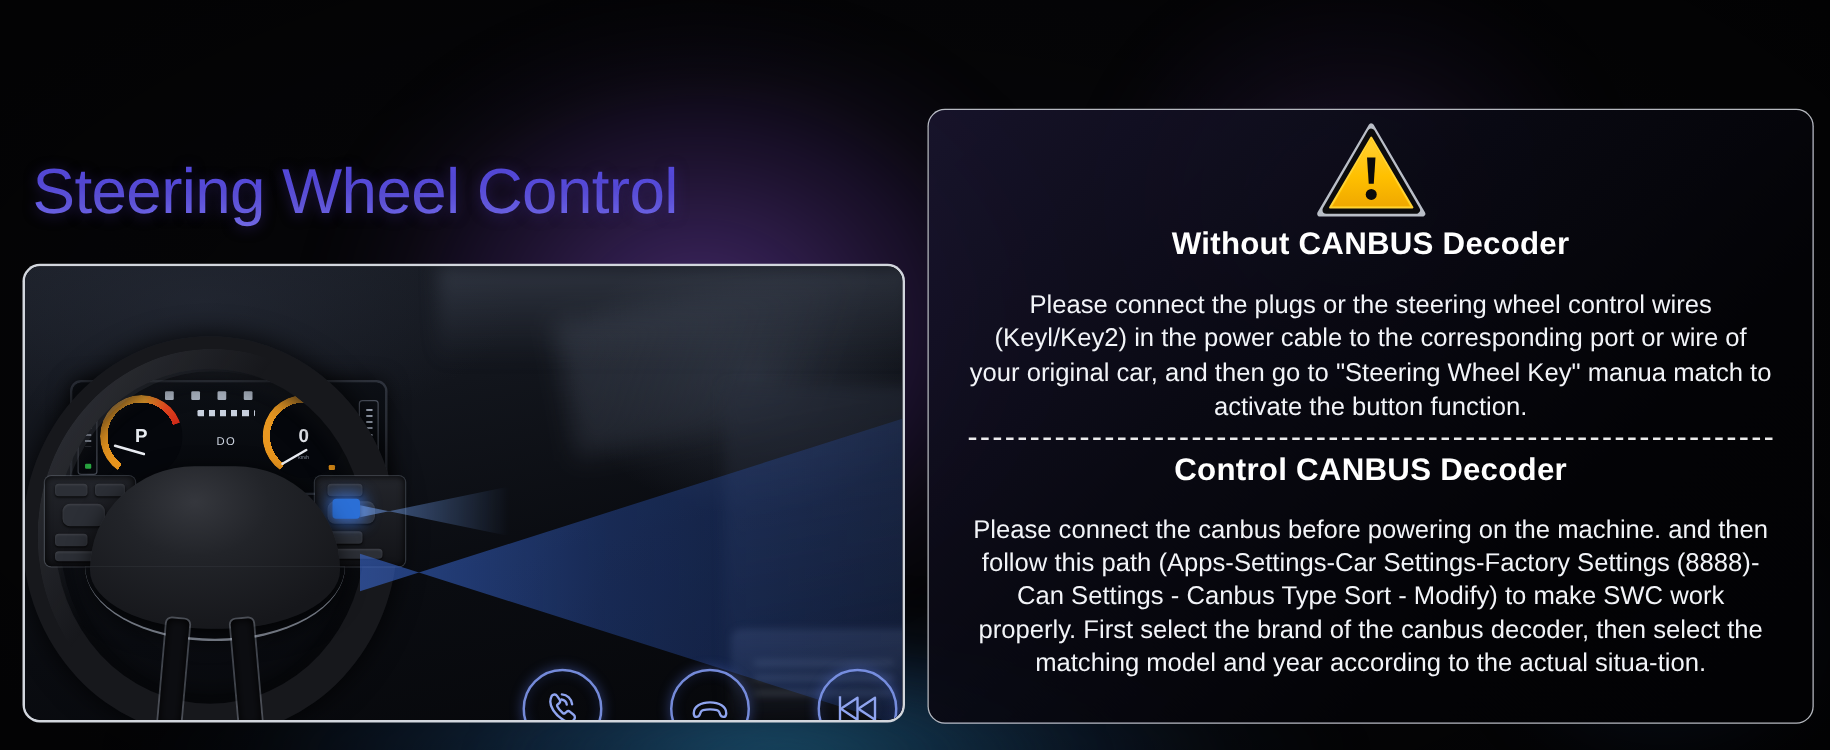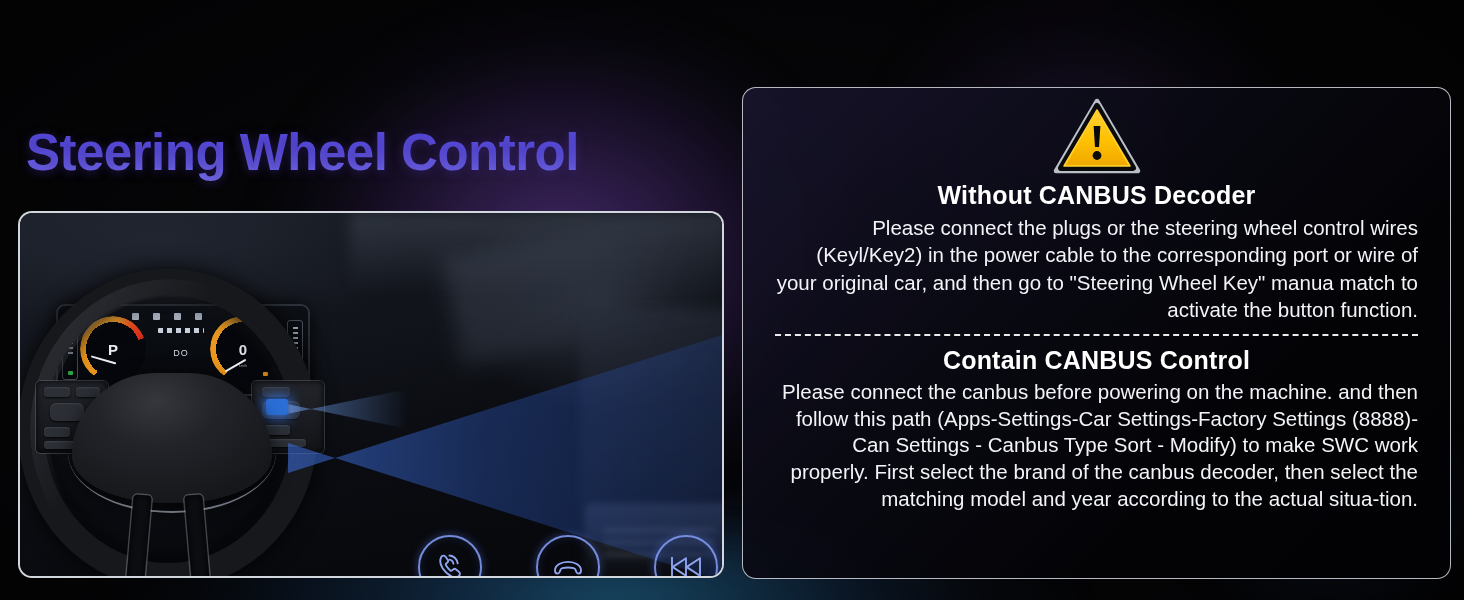--- a/index.html
+++ b/index.html
@@ -61,21 +61,21 @@
   }
   .vignette {
     left:0; top:0; width:1464px; height:600px;
     background:radial-gradient(ellipse 78% 96% at 46% 52%,
       rgba(0,0,0,0) 40%, rgba(0,0,0,0.55) 84%, rgba(0,0,0,0.86) 100%);
   }
 
   
   #page-title {
     position:absolute; left:26px; top:123px;
-    font-size:51px; font-weight:bold;
+    font-size:51px; font-weight:normal;
     letter-spacing:-0.5px;
     font-stretch:condensed;
     background:linear-gradient(180deg,#5348dd 0%,#5c52e6 45%,#7d77f5 100%);
     -webkit-background-clip:text; background-clip:text;
     color:transparent; -webkit-text-fill-color:transparent;
     text-shadow:0 2px 10px rgba(60,40,140,0.5);
     white-space:nowrap;
   }
 
   
@@ -288,21 +288,21 @@
   .warn-wrap { display:flex; justify-content:center; margin-top:9px; }
   .warn-tri { display:block; }
 
   .sec-head {
     text-align:center; color:#ffffff;
     font-size:25px; font-weight:bold; font-stretch:condensed;
     letter-spacing:0.2px; margin-top:4px;
   }
   .sec-body {
     color:#f2f4f8; font-size:20.5px; line-height:1.33;
-    text-align:right; margin-top:4px; padding:0 4px;
+    text-align:center; margin-top:20px; padding:0 4px;
     font-stretch:condensed;
   }
   .divider {
     margin:11px 4px 0 4px; height:0;
     border-top:2px dashed rgba(255,255,255,0.92);
   }
   #sec2 { margin-top:10px; }
   #sec2 .sec-body { line-height:1.30; }
 </style>
 </head>
@@ -442,18 +442,18 @@
     </div>
 
     <div id="sec1">
       <div class="sec-head">Without CANBUS Decoder</div>
       <div class="sec-body">Please connect the plugs or the steering wheel control wires (Keyl/Key2) in the power cable to the corresponding port or wire of your original car, and then go to "Steering Wheel Key" manua match to activate the button function.</div>
     </div>
 
     <div class="divider"></div>
 
     <div id="sec2">
-      <div class="sec-head">Contain CANBUS Control</div>
+      <div class="sec-head">Control CANBUS Decoder</div>
       <div class="sec-body">Please connect the canbus before powering on the machine. and then follow this path (Apps-Settings-Car Settings-Factory Settings (8888)- Can Settings - Canbus Type Sort - Modify) to make SWC work properly. First select the brand of the canbus decoder, then select the matching model and year according to the actual situa-tion.</div>
     </div>
 
   </div>
 </div>
 
 </body></html>

